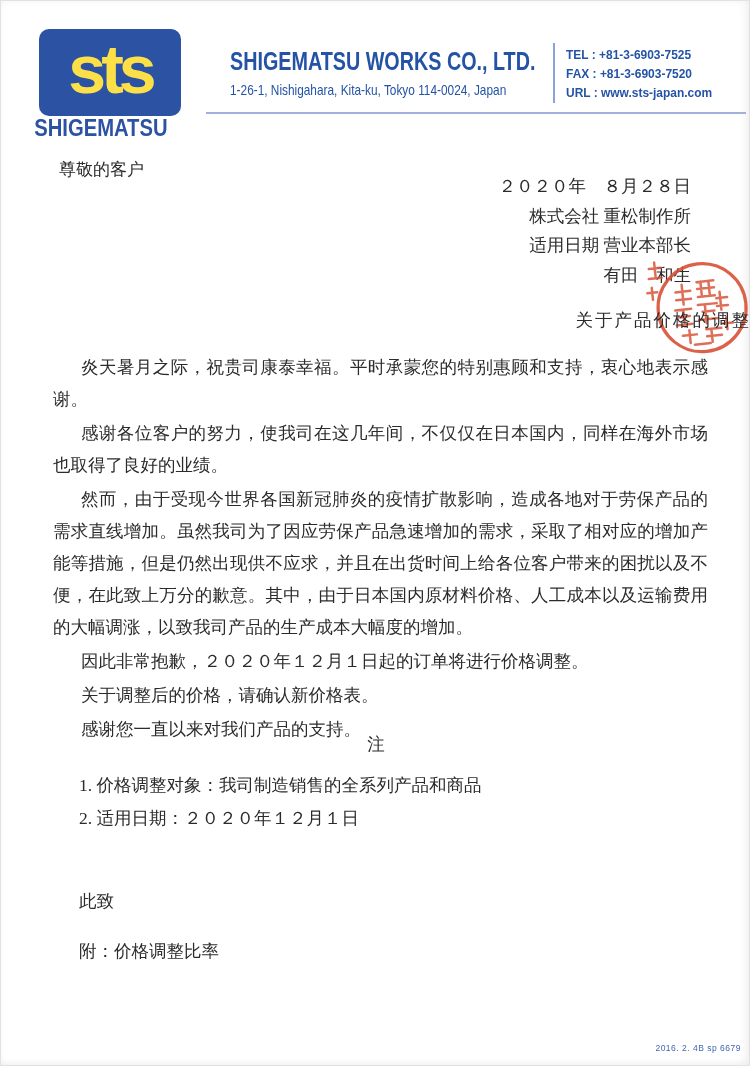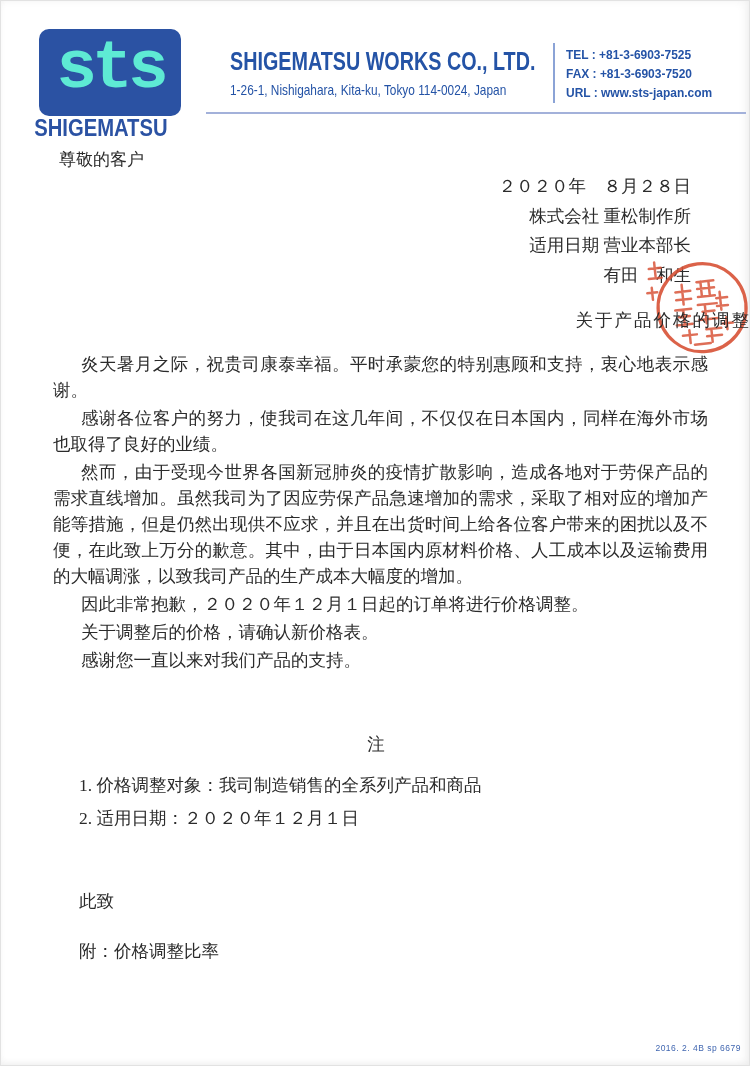--- a/index.html
+++ b/index.html
@@ -21,22 +21,22 @@
   }
   .abs { position: absolute; }
 
   
   .logo-square {
     left: 38px; top: 28px; width: 142px; height: 87px;
     background: #2b52a3; border-radius: 10px;
     display: flex; align-items: center; justify-content: center;
   }
   .logo-square span {
-    font-family: Liberation Mono, monospace;
-    font-weight: bold; font-size: 68px; color: #5eead4;
+    font-family: Liberation Sans, sans-serif;
+    font-weight: bold; font-size: 68px; color: #fde047;
     letter-spacing: -5px; line-height: 1;
     transform: translateY(-4px);
   }
   .logo-caption {
     left: 33px; top: 114px; width: 152px;
     text-align: center;
     font-family: "Liberation Sans", "DejaVu Sans", sans-serif;
     font-weight: bold; font-size: 23px; color: #2b52a3;
     transform: scaleX(0.88); transform-origin: center left;
     white-space: nowrap;
@@ -66,34 +66,34 @@
     line-height: 19px;
     transform: scaleX(0.92); transform-origin: left top;
     white-space: nowrap;
   }
   .header-rule {
     left: 205px; top: 111px; width: 540px; height: 2px;
     background: #a3b1da;
   }
 
   
-  .salutation { left: 58px; top: 147px; font-size: 17px; }
+  .salutation { left: 58px; top: 157px; font-size: 17px; }
   .sender-block {
     right: 58px; top: 171px;
     text-align: right; font-size: 17.5px; line-height: 29.5px;
     white-space: nowrap;
     margin-left: 36px;
   }
   .subject {
     left: 0; top: 307px; width: 750px;
     text-align: right; font-size: 17.5px; letter-spacing: 2px;
   }
   .body-text {
     left: 52px; top: 350px; width: 655px;
-    font-size: 17.5px; line-height: 26px; text-align: justify;
+    font-size: 17.5px; line-height: 32px; text-align: justify;
   }
   .body-text p { margin: 0 0 2px 0; text-indent: 1.6em; }
   .note-heading {
     left: 0; top: 731px; width: 750px;
     text-align: center; font-size: 17.5px;
   }
   .notes { left: 78px; top: 768px; font-size: 17.5px; line-height: 32.5px; }
   .closing { left: 78px; top: 888px; font-size: 17.5px; }
   .attachment { left: 78px; top: 938px; font-size: 17.5px; }
 

